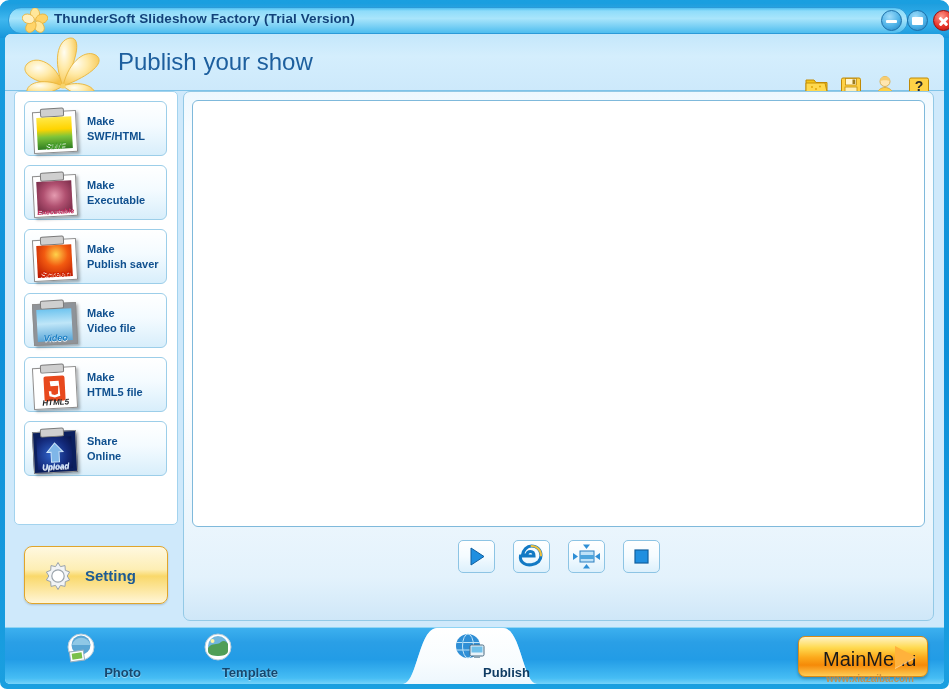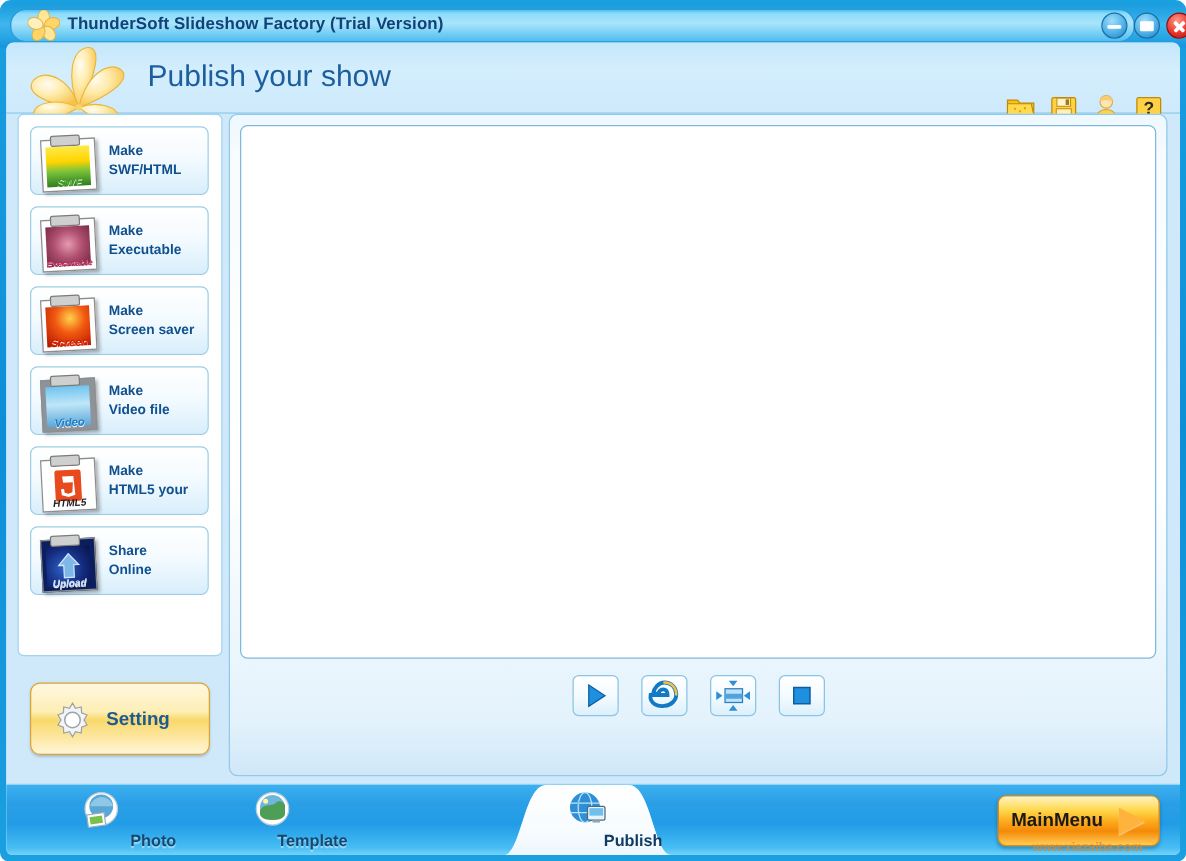--- a/index.html
+++ b/index.html
@@ -325,23 +325,23 @@
     border: 1px solid #d98a14;
     border-radius: 7px;
     background: linear-gradient(to bottom,
       #fff3c4 0%, #ffd94e 28%, #fcaa1c 52%, #f58a08 72%, #ffcc55 100%);
     box-shadow: 0 2px 3px rgba(0,0,0,0.25);
     box-sizing: border-box;
     cursor: pointer;
   }
   #mainmenu-label {
     position: absolute;
-    left: 10px; top: 11px;
-    font-size: 15px;
-    font-weight: bold;
+    left: 24px; top: 11px;
+    font-size: 20px;
+    font-weight: normal;
     color: #1a1a1a;
   }
   #mainmenu-arrow {
     position: absolute;
     left: 96px; top: 9px;
     width: 0; height: 0;
     border-left: 21px solid #ffb23c;
     border-top: 11px solid transparent;
     border-bottom: 11px solid transparent;
     filter: drop-shadow(0 1px 0 rgba(255,255,255,0.5));
@@ -513,21 +513,21 @@
           <div class="side-btn" style="top:137px">
             <div class="thumb">
               <div class="clip">
                 <div class="clipbar"></div>
                 <div class="pic" style="background:radial-gradient(circle at 55% 30%,#ffd24a 0%,#f25a10 40%,#b21000 100%)"></div>
                 <div class="cap" style="color:#d12000">Screen</div>
               </div>
             </div>
             <div class="lbl">
               <span>Make</span><br>
-              <span>Screen saver</span>
+              <span>Publish saver</span>
             </div>
           </div>
 
           <div class="side-btn" style="top:201px">
             <div class="thumb">
               <div class="clip" style="background:#8e9399">
                 <div class="clipbar"></div>
                 <div class="pic" style="background:linear-gradient(to bottom,#6fc4ef 0%,#bfe6f8 45%,#5ba7d8 100%)"></div>
                 <div class="cap" style="color:#1c7fc4">Video</div>
               </div>
@@ -546,21 +546,21 @@
                   <svg width="35" height="32" viewBox="0 0 35 32">
                     <rect x="7" y="3" width="21" height="25" rx="2" fill="#e8491d"></rect>
                     <path d="M22,8 L13,8 L13.6,13 L21.4,13 L20.6,21 L17.5,22 L14.4,21 L14.1,18 L11.6,18 L12.1,23 L17.5,24.6 L22.9,23 Z" fill="#ffffff"></path>
                   </svg>
                 </div>
                 <div class="cap" style="color:#222222;font-size:8px">HTML5</div>
               </div>
             </div>
             <div class="lbl">
               <span>Make</span><br>
-              <span>HTML5 your</span>
+              <span>HTML5 file</span>
             </div>
           </div>
 
           <div class="side-btn" style="top:329px">
             <div class="thumb">
               <div class="clip" style="background:#0b1f5e">
                 <div class="clipbar"></div>
                 <div class="pic" style="background:radial-gradient(circle at 40% 55%,#2f63c8 0%,#13297a 60%,#071348 100%)">
                   <svg width="35" height="32" viewBox="0 0 35 32">
                     <path d="M18,6 L26,15 L22,15 L22,25 L14,25 L14,15 L10,15 Z" fill="#7fb6e8" stroke="#cfe6fa" stroke-width="1"></path>

